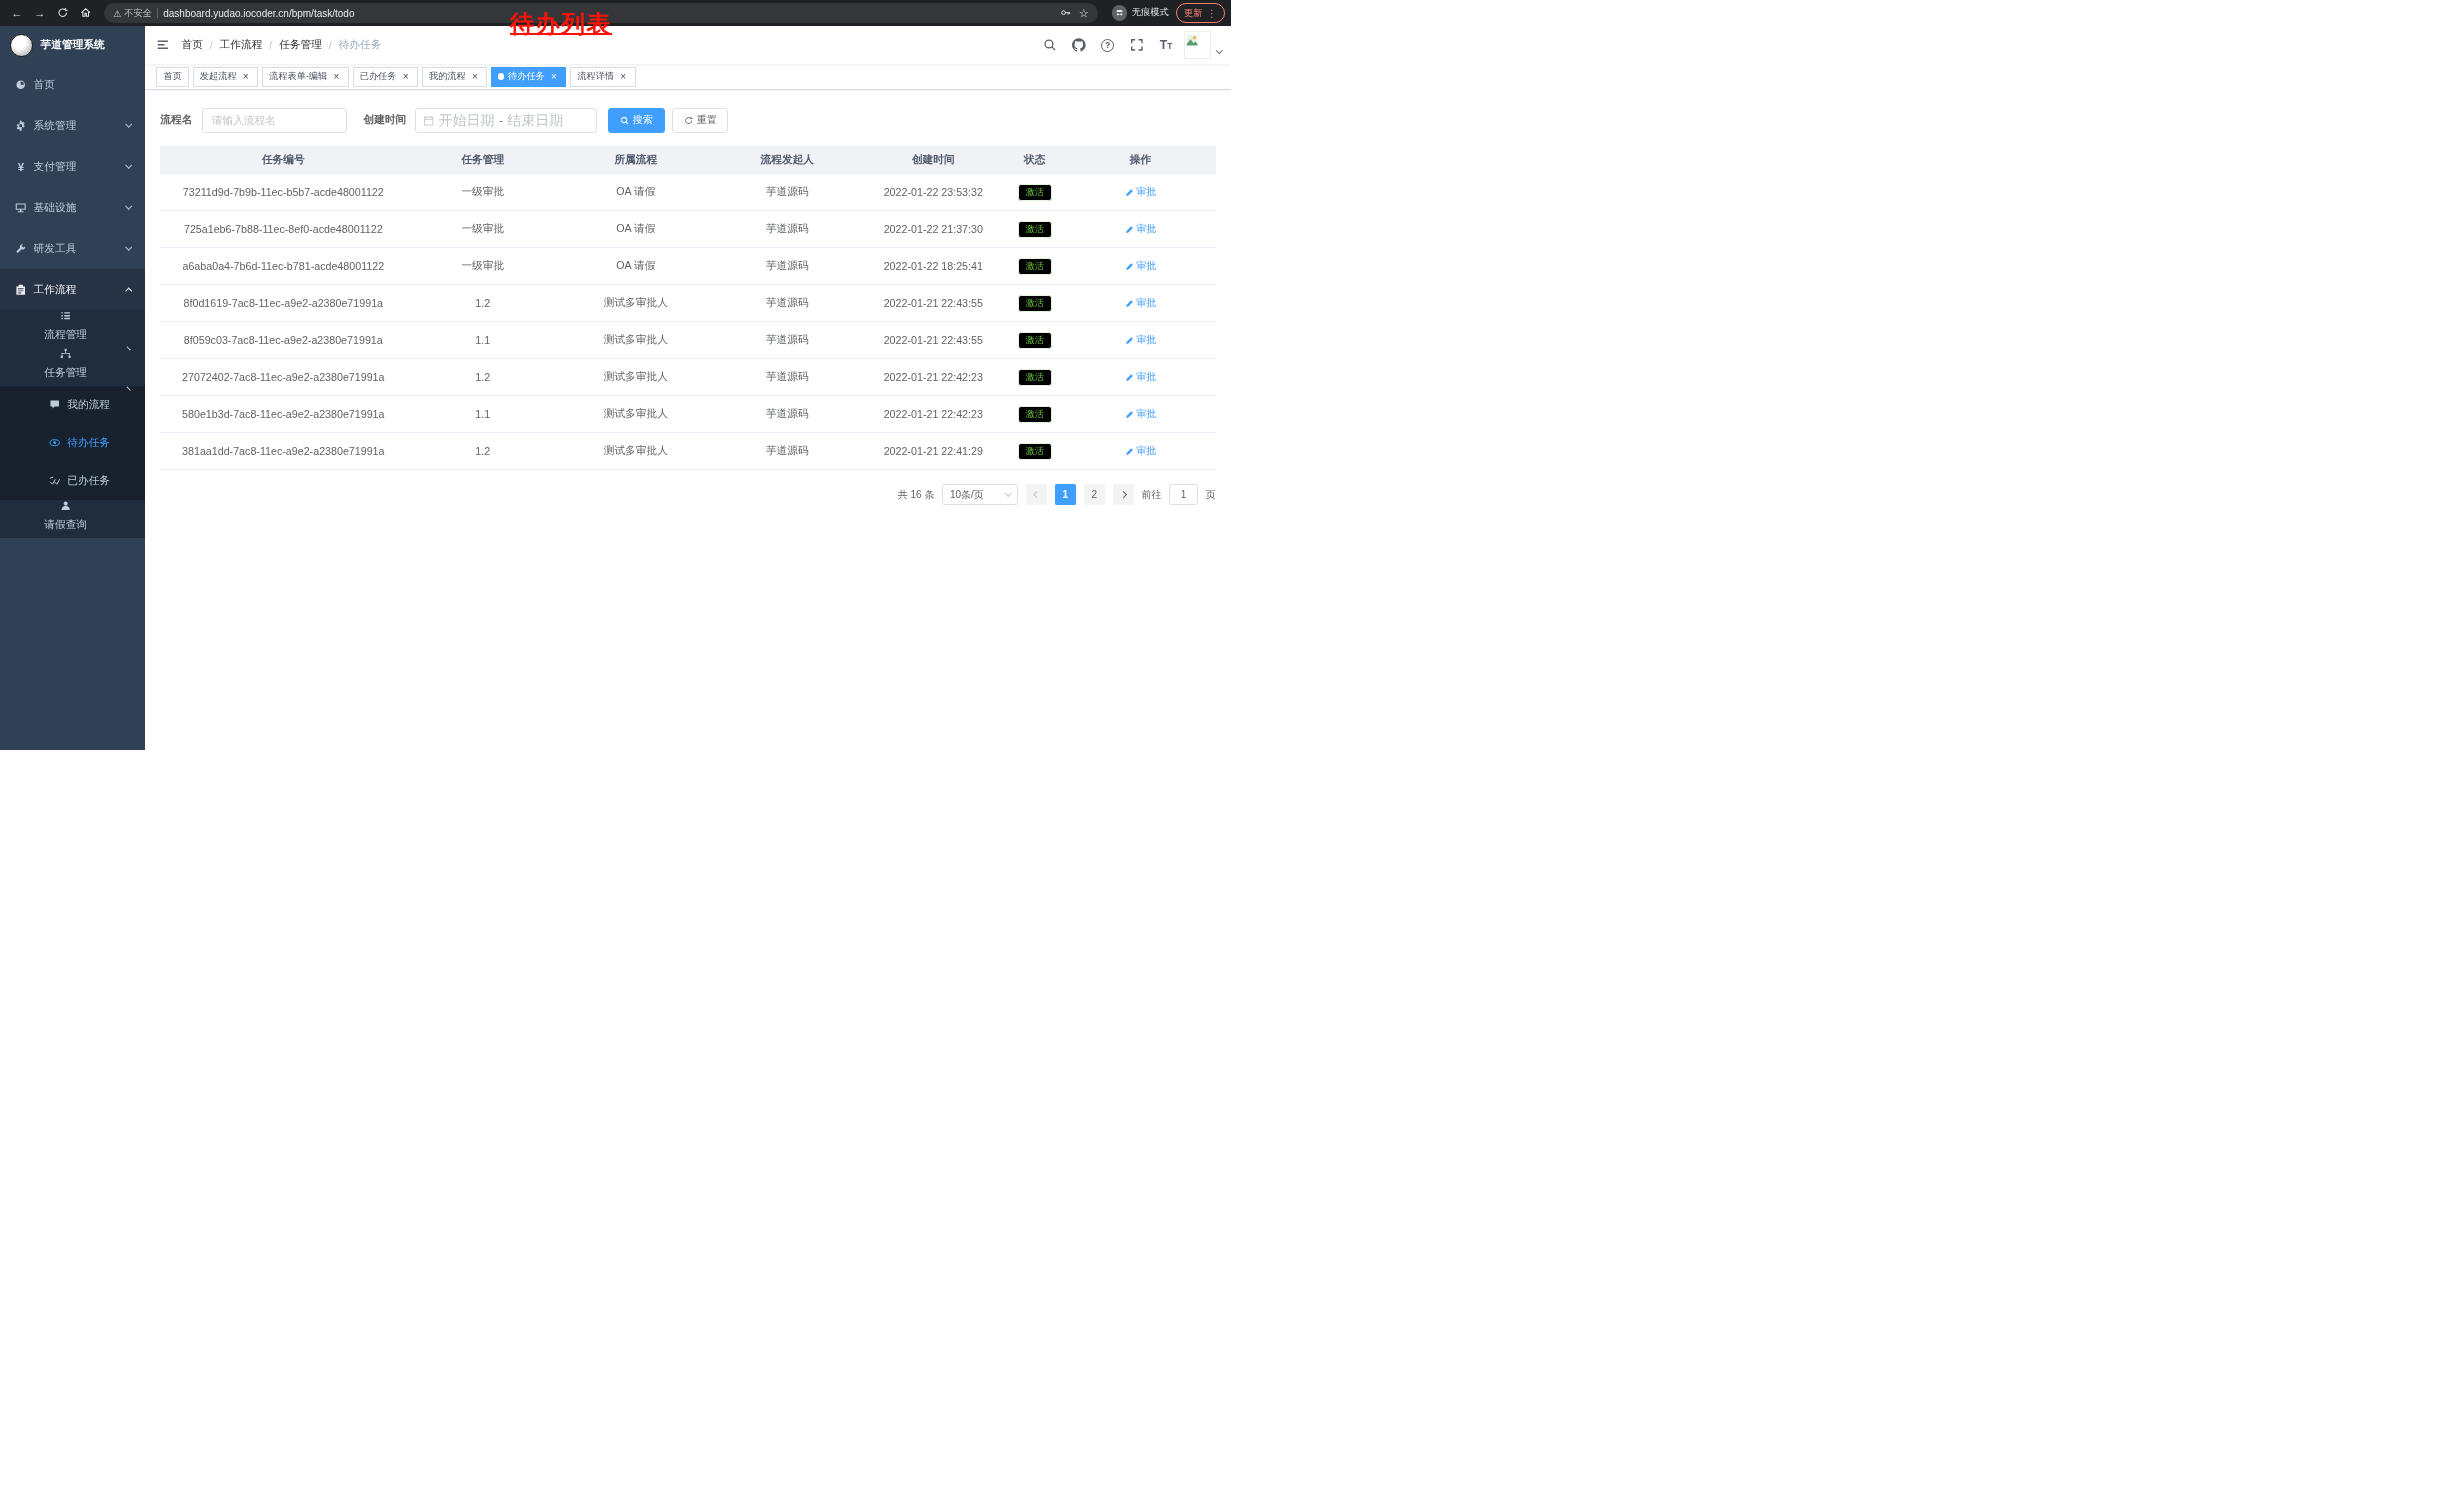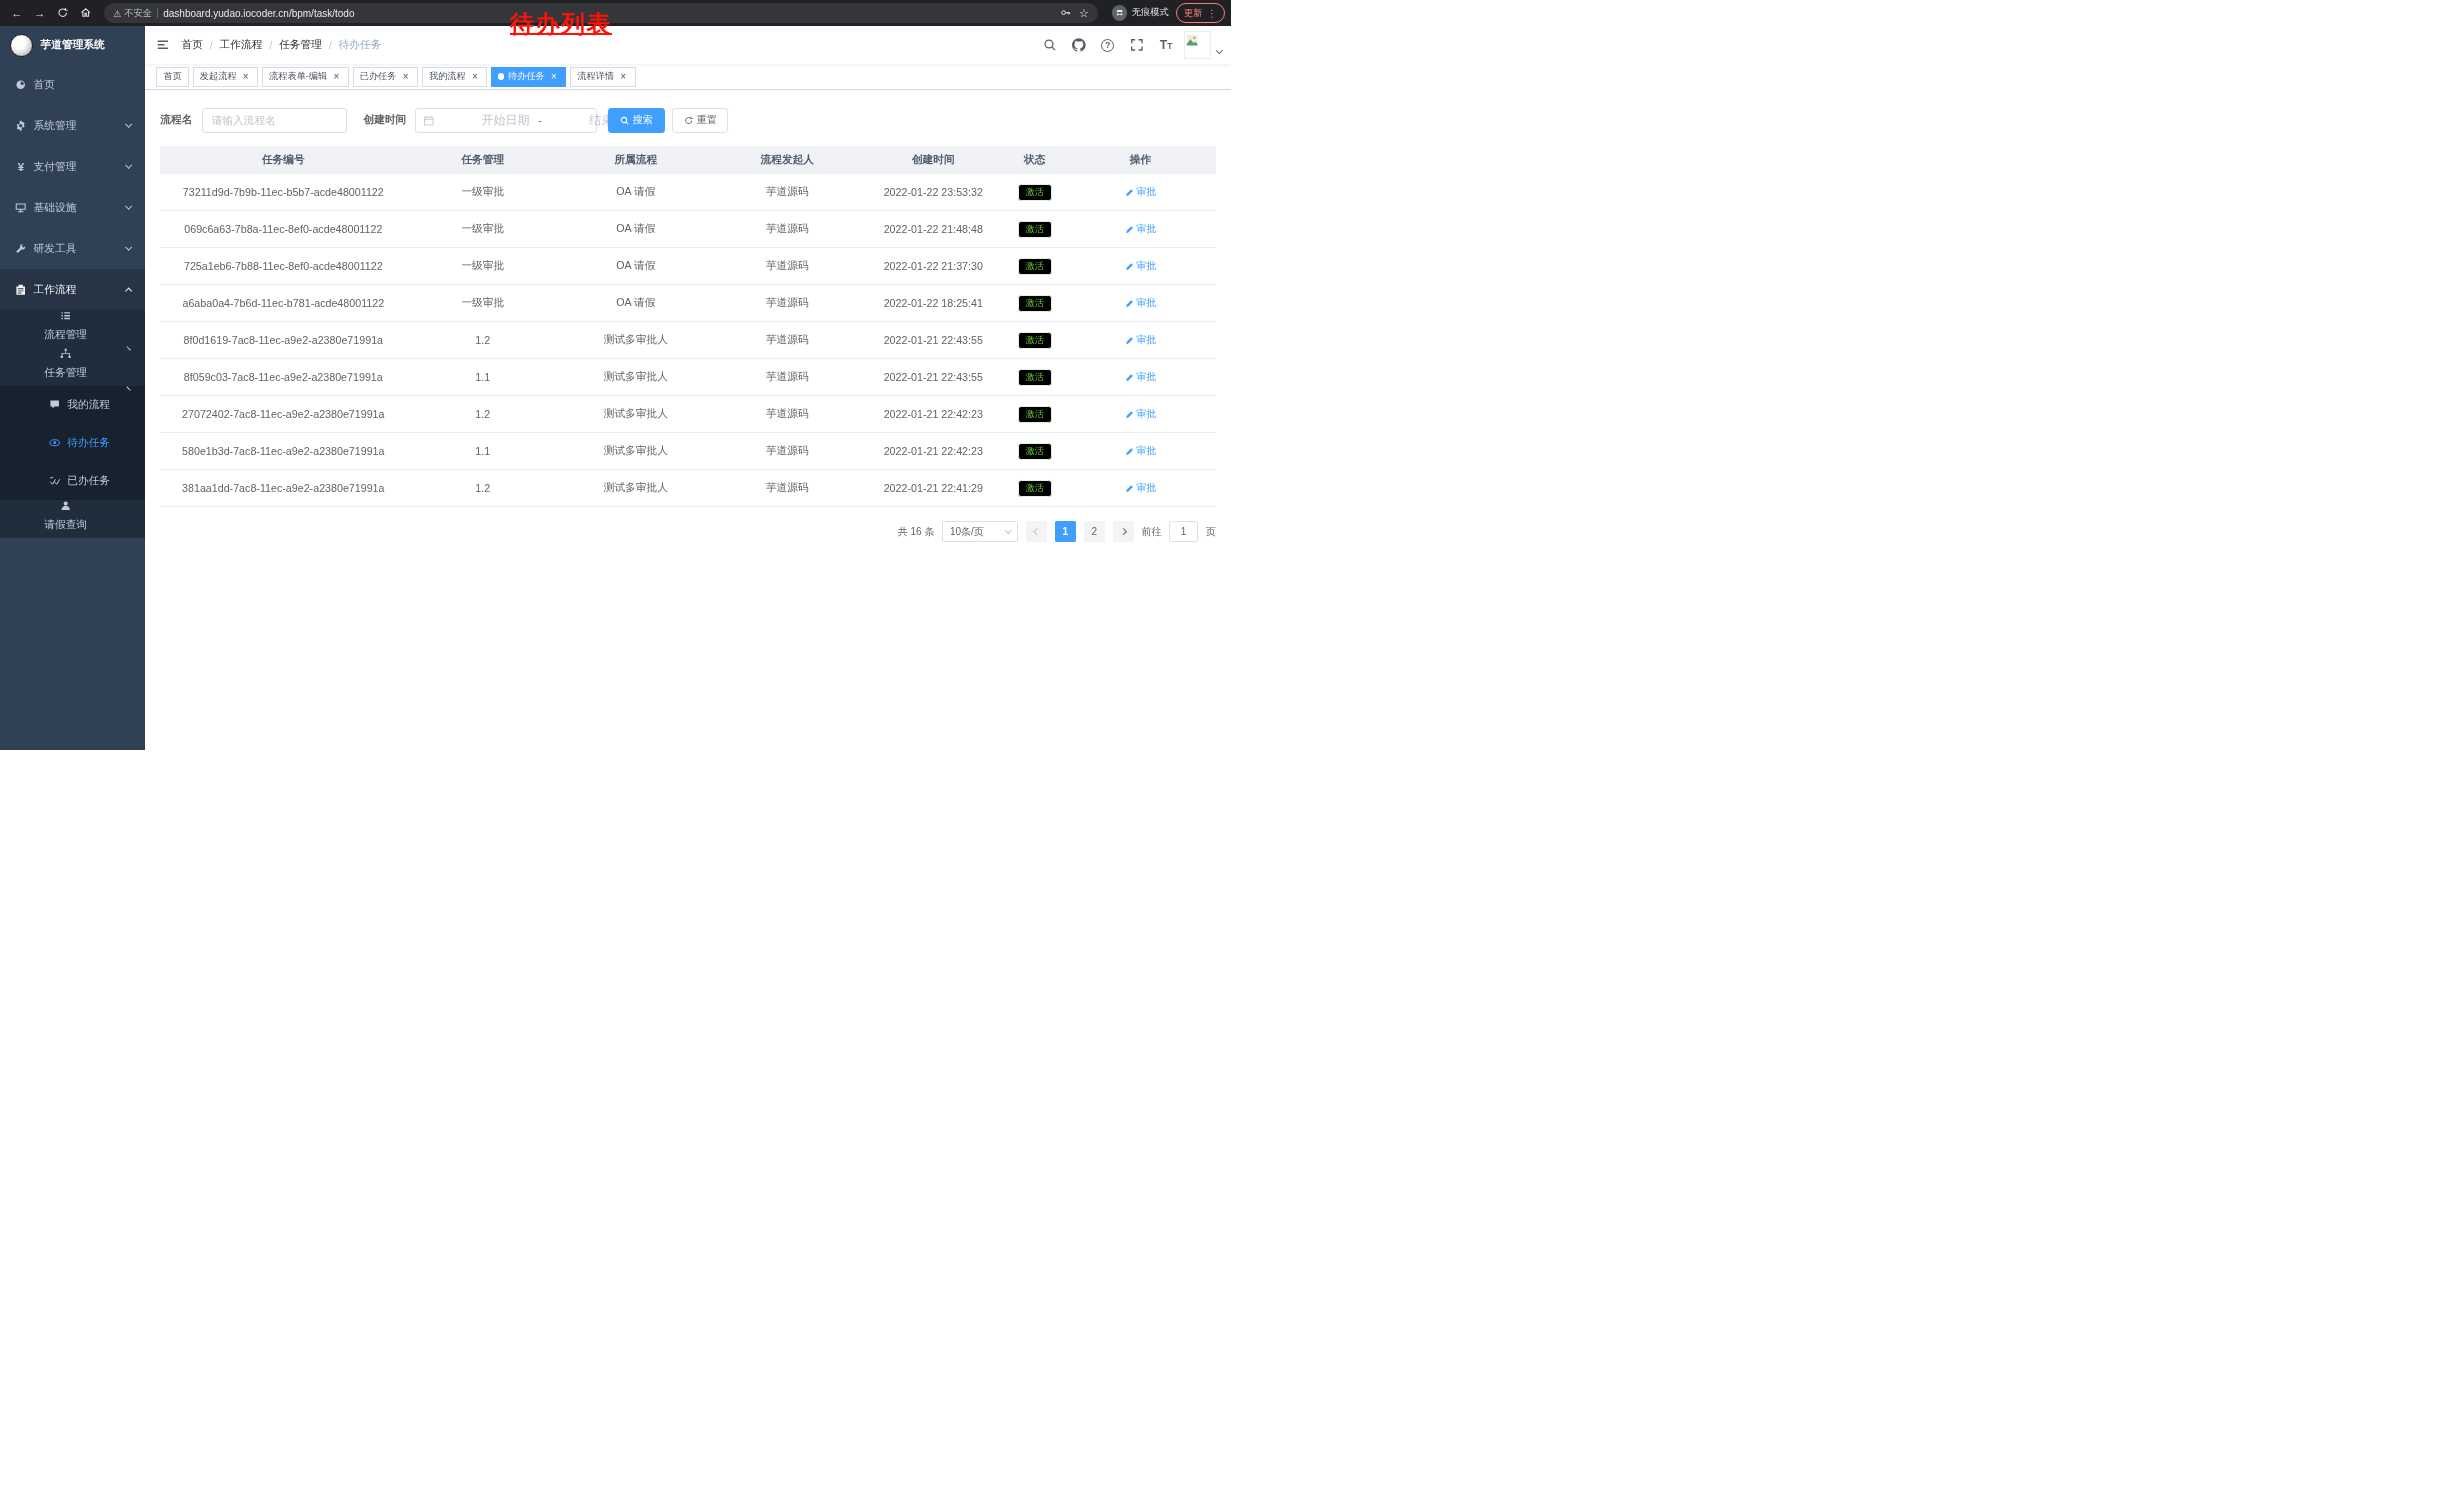--- a/index.html
+++ b/index.html
@@ -63,21 +63,21 @@
   .tagv .dot{width:6.1px;height:6.1px;border-radius:50%;background:#fff;}
 
   
   .content{position:absolute;top:90px;left:145px;right:0;bottom:0;background:#fff;padding:18.3px 15.3px 15.3px 15.3px;overflow:hidden;}
   .filter-row{display:flex;align-items:center;font-size:10.7px;color:#606266;}
   .f-label{font-weight:bold;margin-right:9.2px;}
   .f-label.second{margin-left:17px;}
   .el-input{width:145px;height:24.4px;border:0.8px solid #dcdfe6;border-radius:3.1px;padding:0 9.2px;font-size:10.7px;color:#606266;outline:none;font-family:inherit;}
   .el-input::placeholder{color:#c0c4cc;}
   .date-range{width:182px;height:24.4px;border:0.8px solid #dcdfe6;border-radius:3.1px;display:flex;align-items:center;padding:0 6.1px;gap:4.6px;color:#c0c4cc;}
-  .date-range input{border:none;outline:none;width:56px;font-size:12px;color:#606266;text-align:center;font-family:inherit;background:transparent;margin-left:39px;}
+  .date-range input{border:none;outline:none;width:56px;font-size:14px;color:#606266;text-align:center;font-family:inherit;background:transparent;}
   .date-range input::placeholder{color:#c0c4cc;}
   .range-sep{color:#606266;}
   .btn{height:24.4px;border-radius:3.1px;font-size:10px;display:inline-flex;align-items:center;gap:3.8px;padding:0 10.7px;cursor:pointer;border:0.8px solid #dcdfe6;background:#fff;color:#606266;font-family:inherit;}
   .btn.primary{background:#409eff;border-color:#409eff;color:#fff;margin-left:10.7px;}
   .btn.plain{margin-left:7.6px;}
 
   
   table{width:100%;border-collapse:collapse;margin-top:13.7px;font-size:10.7px;color:#606266;table-layout:fixed;}
   thead th{background:#f0f2f5;color:#515a6e;font-weight:bold;height:27.5px;text-align:center;font-size:10.7px;border-bottom:0.8px solid #ebeef5;}
   tbody td{height:37px;text-align:center;border-bottom:0.8px solid #ebeef5;overflow:hidden;white-space:nowrap;text-overflow:ellipsis;}
@@ -386,34 +386,20 @@
           <td>2022-01-22 23:53:32</td>
           <td><span class="tag-success">激活</span></td>
           <td><a class="link">
               <svg class="ic ic12" viewBox="0 0 16 16" fill="currentColor">
                 <path d="M2 14l1.1-3.9L10.9 2.3l2.8 2.8L5.9 12.9z"></path>
               </svg>
               <span>审批</span>
             </a></td>
         </tr>
         <tr>
-          <td>069c6a63-7b8a-11ec-8ef0-acde48001122</td>
-          <td>一级审批</td>
-          <td>OA 请假</td>
-          <td>芋道源码</td>
-          <td>2022-01-22 21:48:48</td>
-          <td><span class="tag-success">激活</span></td>
-          <td><a class="link">
-              <svg class="ic ic12" viewBox="0 0 16 16" fill="currentColor">
-                <path d="M2 14l1.1-3.9L10.9 2.3l2.8 2.8L5.9 12.9z"></path>
-              </svg>
-              <span>审批</span>
-            </a></td>
-        </tr>
-        <tr>
           <td>725a1eb6-7b88-11ec-8ef0-acde48001122</td>
           <td>一级审批</td>
           <td>OA 请假</td>
           <td>芋道源码</td>
           <td>2022-01-22 21:37:30</td>
           <td><span class="tag-success">激活</span></td>
           <td><a class="link">
               <svg class="ic ic12" viewBox="0 0 16 16" fill="currentColor">
                 <path d="M2 14l1.1-3.9L10.9 2.3l2.8 2.8L5.9 12.9z"></path>
               </svg>

